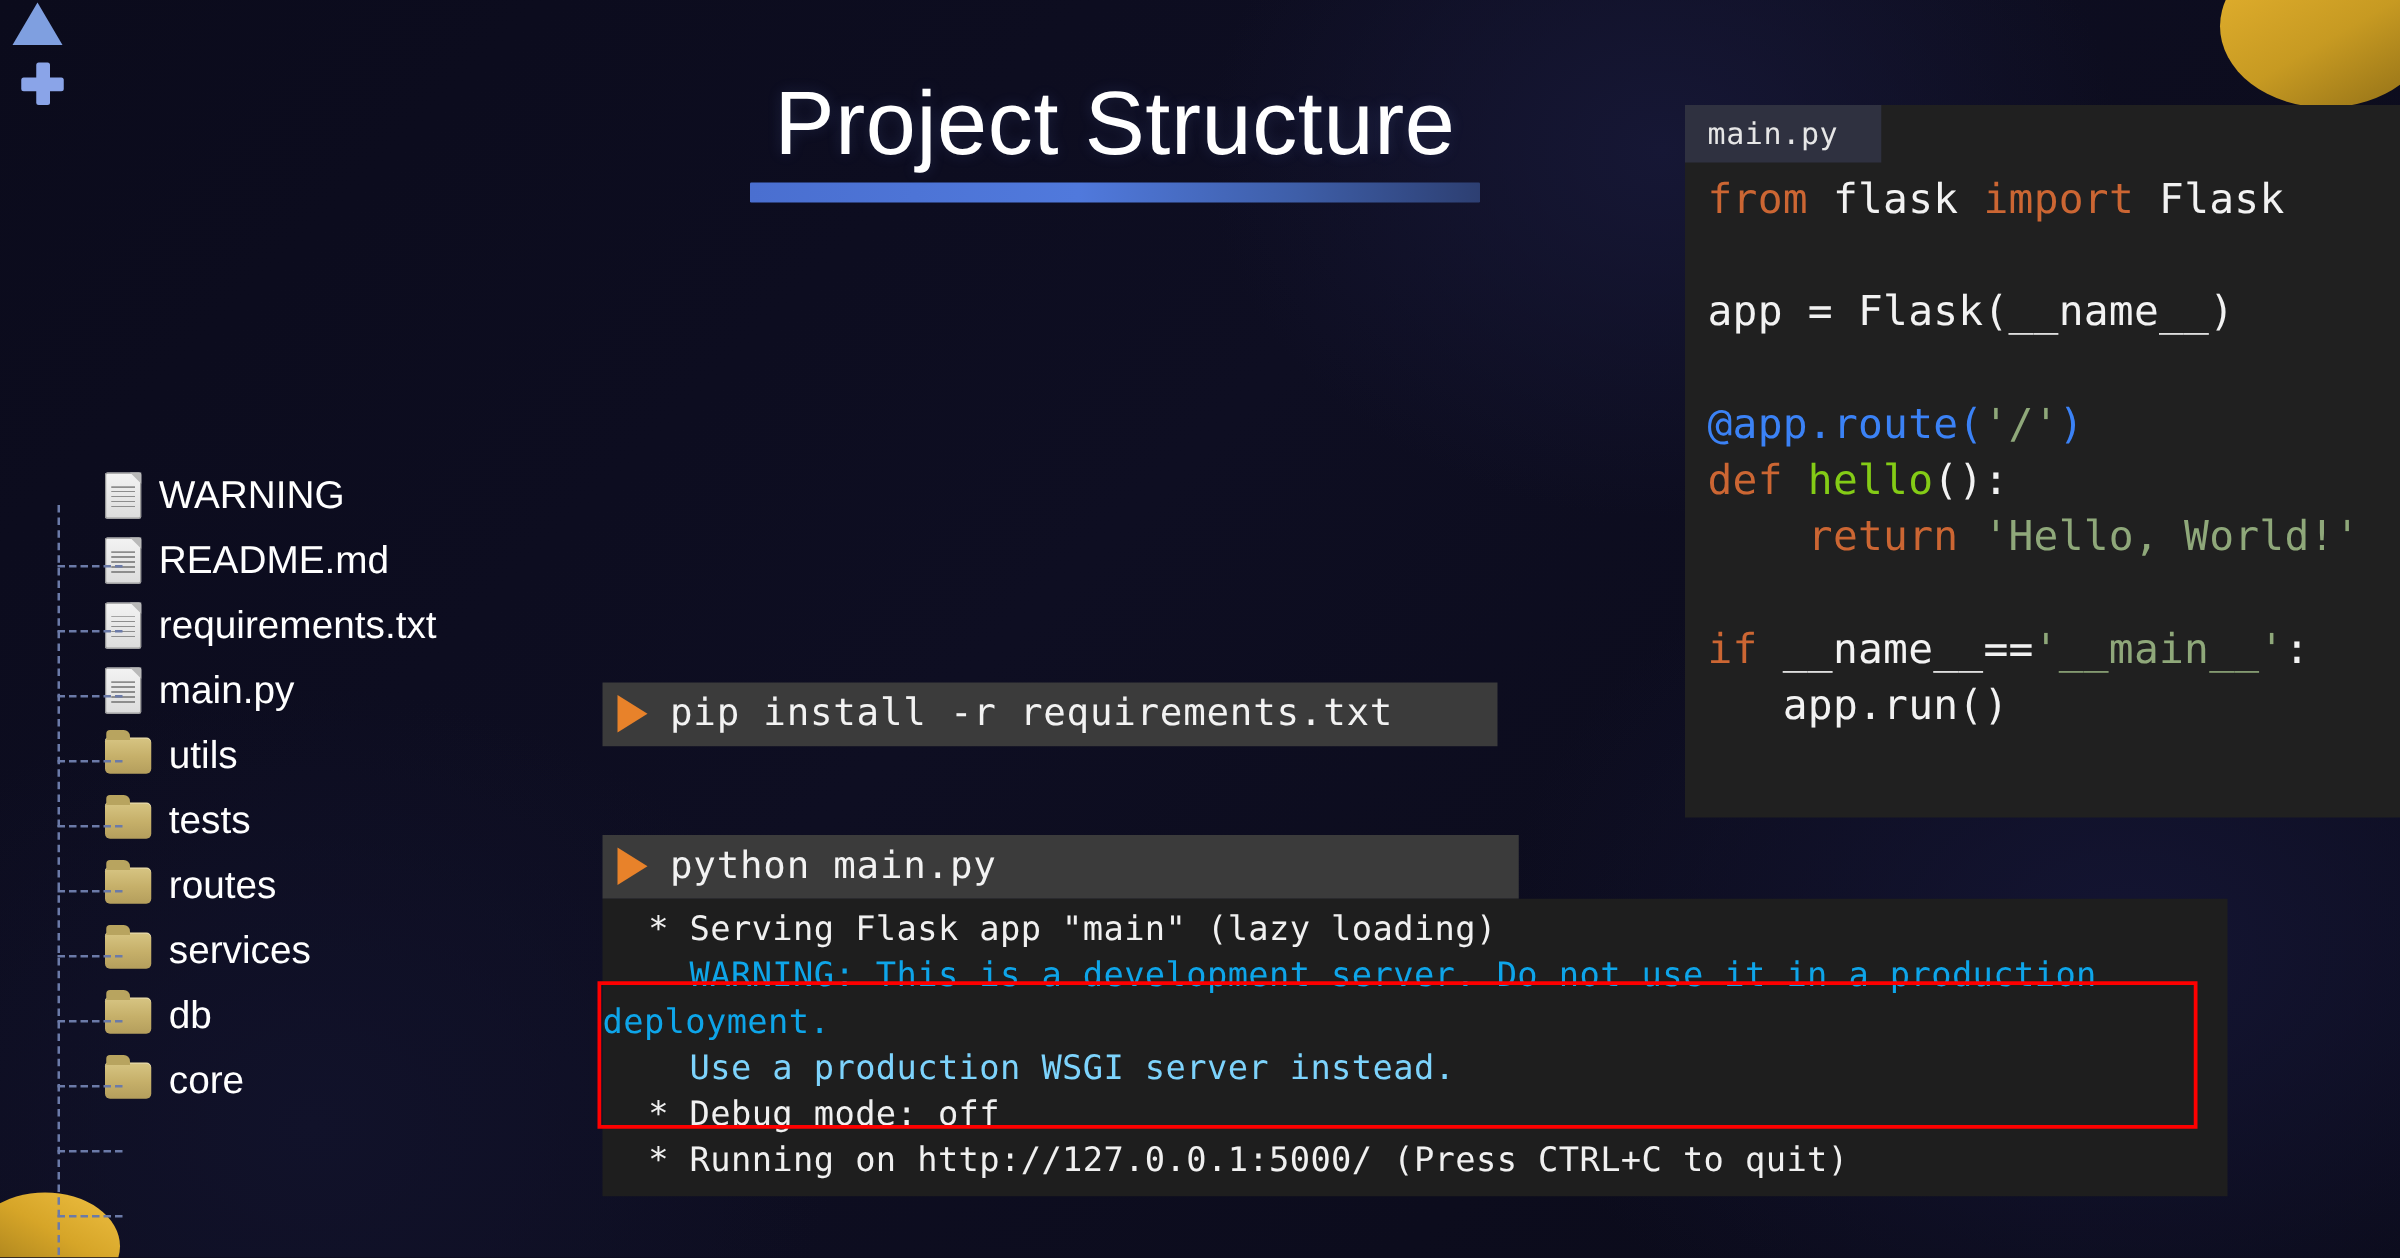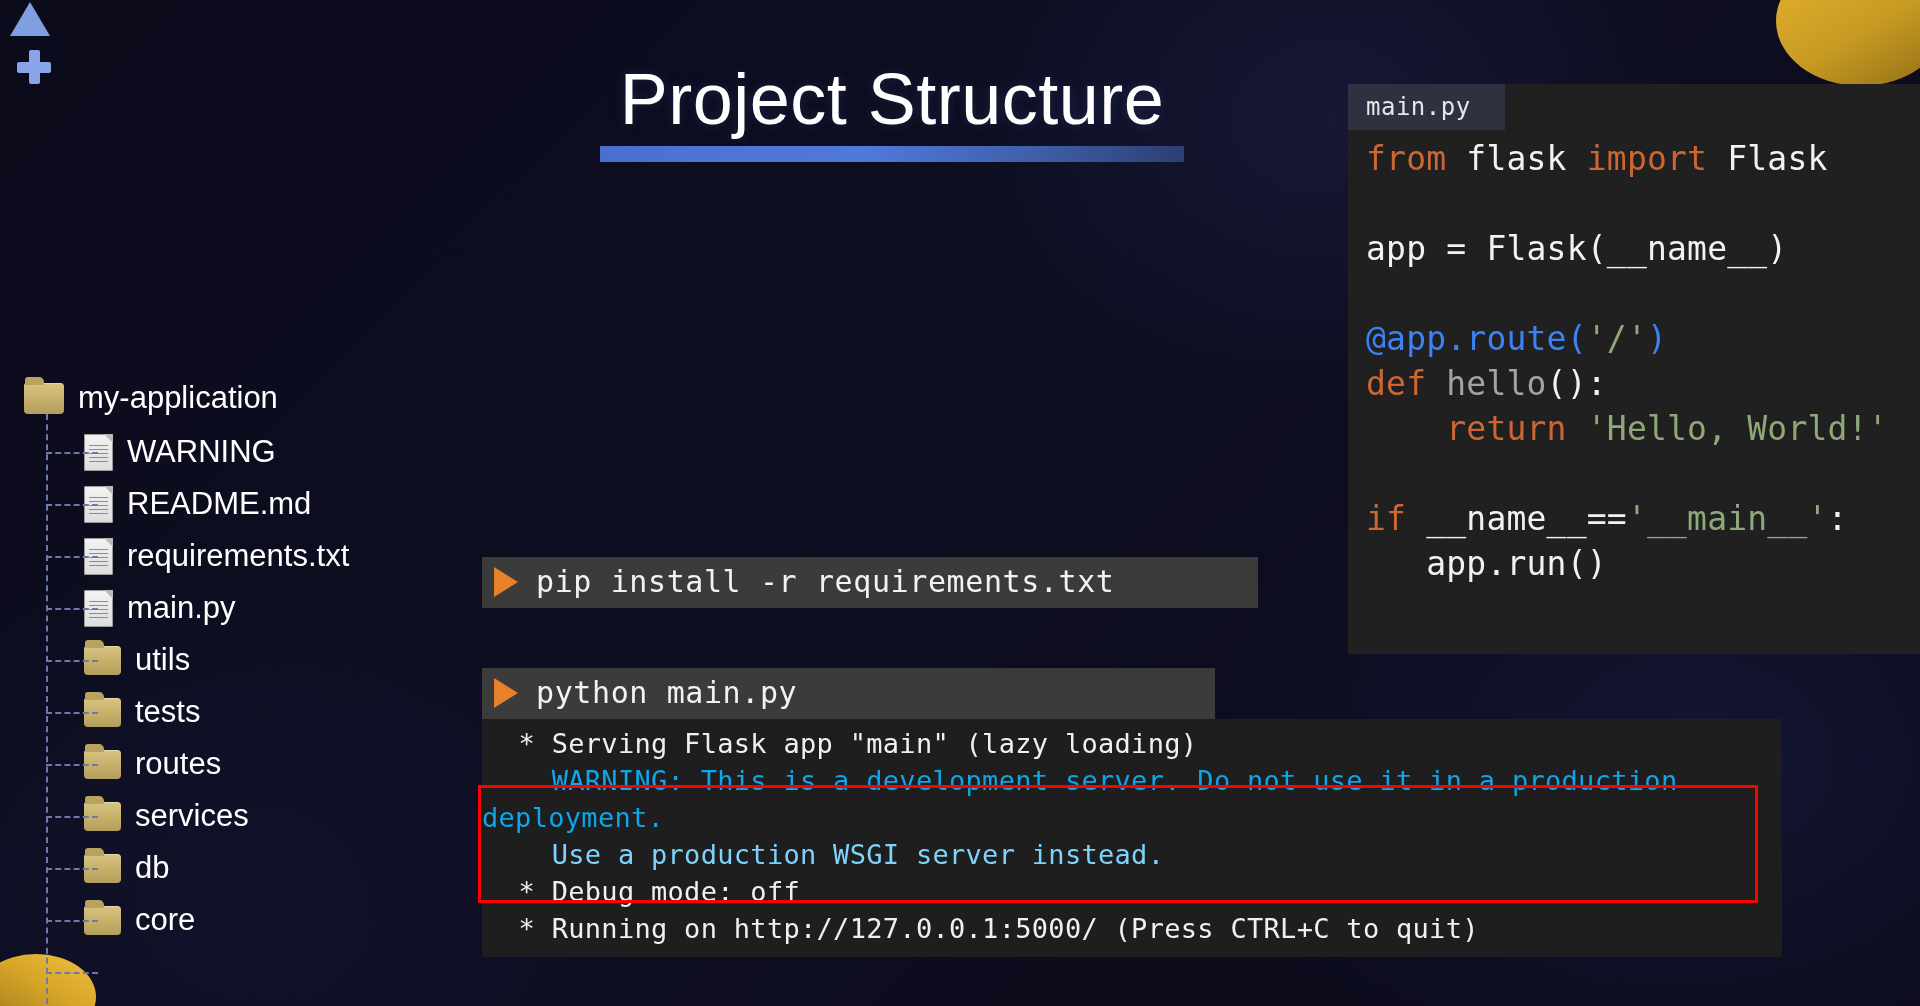--- a/index.html
+++ b/index.html
@@ -114,21 +114,21 @@
     padding:7px 14px 9px 12px;
   }
   .play{
     width:0;height:0; flex:none; margin-right:18px;
     border-top:15px solid transparent;
     border-bottom:15px solid transparent;
     border-left:24px solid #e8822a;
   }
   .cmd-text{ color:#f2f2f2; font-size:30px; letter-spacing:.6px; white-space:nowrap; }
 
-  .term1{ left:482px; top:546px; width:776px;margin-top:11px; }
+  .term1{ left:482px; top:546px; width:716px; }
   .term2{ left:482px; top:668px; width:733px; }
 
   .term-out{
     background:#1e1e1e; padding:6px 0 10px 0; width:1300px;
     position:relative;
   }
   .out-line{
     color:#f0f0f0; font-size:27px; line-height:37px; white-space:pre;
     padding-left:20px; letter-spacing:.3px;
   }
@@ -147,45 +147,41 @@
     font-family:"DejaVu Sans Mono", monospace;
   }
   .code-tab{
     display:inline-block; background:#2f3140; color:#e6e6e6;
     font-size:24px; padding:9px 34px 9px 18px; letter-spacing:.5px;
   }
   .code-body{ padding:6px 0 26px 18px; }
   .code-line{ font-size:33px; line-height:45px; white-space:pre; letter-spacing:.2px; }
   .kw{ color:#cc6633; }
   .deco{ color:#3b82f6; }
-  .fn{ color:#a3a3a3; }
+  .fn{ color:#84cc16; }
   .str{ color:#8fa87a; }
   .pl{ color:#f2f2f2; }
 </style>
 </head>
 <body>
 
 <div id="slide">
 
   <div class="deco-triangle"></div>
   <div class="deco-plus"></div>
   <div class="deco-circle-tr"></div>
   <div class="deco-circle-bl"></div>
 
   <div class="title-wrap">
     <div class="title">Project Structure</div>
     <div class="title-underline"></div>
   </div>
 
   <div class="vline"></div>
   <div class="tree" id="tree">
-      <div class="tree-row root">
-        <span class="icon folder"></span>
-        <span class="tree-label">my-application</span>
-      </div>
       <div class="tree-row">
         <span class="indent"></span>
         <span class="icon doc"></span>
         <span class="tree-label">WARNING</span>
       </div>
       <div class="tree-row">
         <span class="indent"></span>
         <span class="icon doc"></span>
         <span class="tree-label">README.md</span>
       </div>

